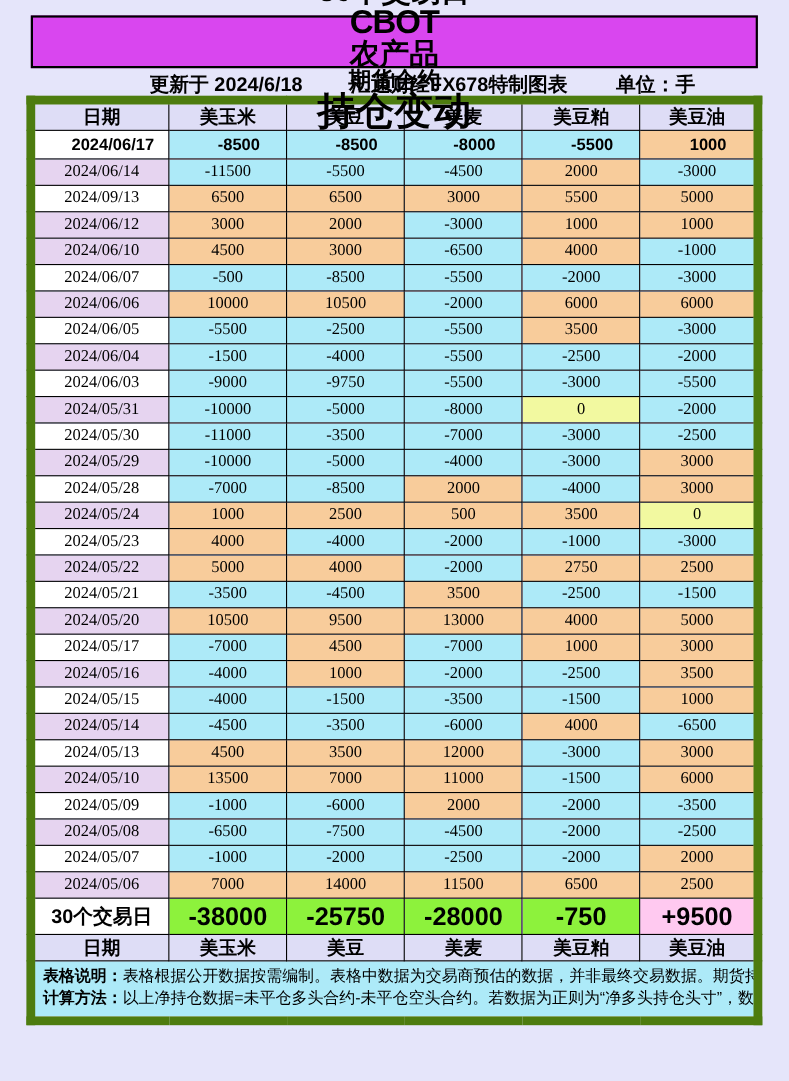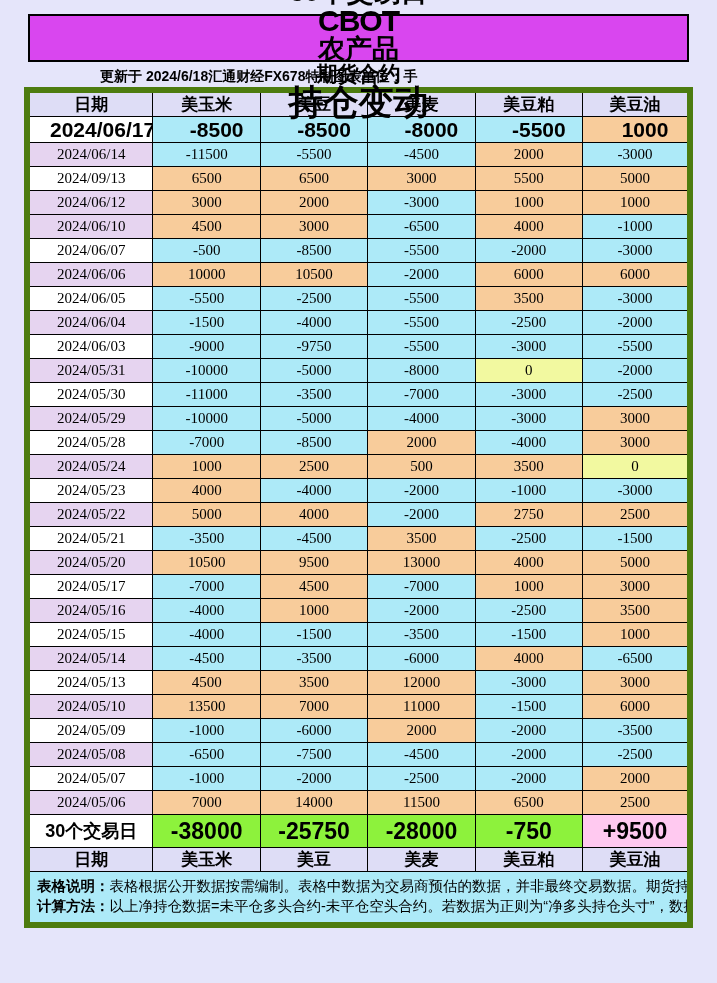--- a/index.html
+++ b/index.html
@@ -18,52 +18,53 @@
     display:flex;align-items:center;justify-content:center;
     white-space:nowrap;
     flex-direction:column;
   }
   .title-box span{font-weight:bold;line-height:1;}
   .t-s{font-size:21px;}
   .t-m{font-size:27px;}
   .t-b{font-size:35px;}
   .t-xl{font-size:30px;letter-spacing:-1px;}
   .subtitle{
-    display:flex;justify-content:flex-start;align-items:center;
+    display:flex;justify-content:flex-end;align-items:center;
     margin:0 30px;height:20px;
-    font-size:14px;font-weight:bold;
+    font-size:18px;font-weight:bold;
     padding:0 55px 0 70px;
+    gap:44px;
   }
   table.main{
     width:669px;
     margin:0 24px;
     border-collapse:collapse;
     table-layout:fixed;
-    border:6px solid #4d7c0f;
+    border:8px solid #4d7c0f;
   }
   table.main td, table.main th{
     border:1px solid #000;
     text-align:center;
     padding:0;
     overflow:hidden;
     white-space:nowrap;
   }
   tr.hdr th{
     background:#DEDDF6;
     font-size:17px;font-weight:bold;
     height:22px;
   }
   tr.row td{
     height:23px;
     font-family:"Liberation Serif","DejaVu Serif",serif;
     font-size:15px;
   }
   tr.row.first td{
     font-family:"Liberation Sans",sans-serif;
-    font-weight:bold;font-size:21px;height:25px;padding-left:20px;
+    font-weight:bold;font-size:15px;height:25px;padding-left:20px;
   }
   .date-even{background:#FFFFFF;}
   .date-odd{background:#E6D4F0;}
   .neg{background:#ADEAF8;}
   .pos{background:#F8CC9B;}
   .zero{background:#F2F9A0;}
   tr.sum td{
     height:32px;
     font-weight:bold;font-size:23px;
   }

